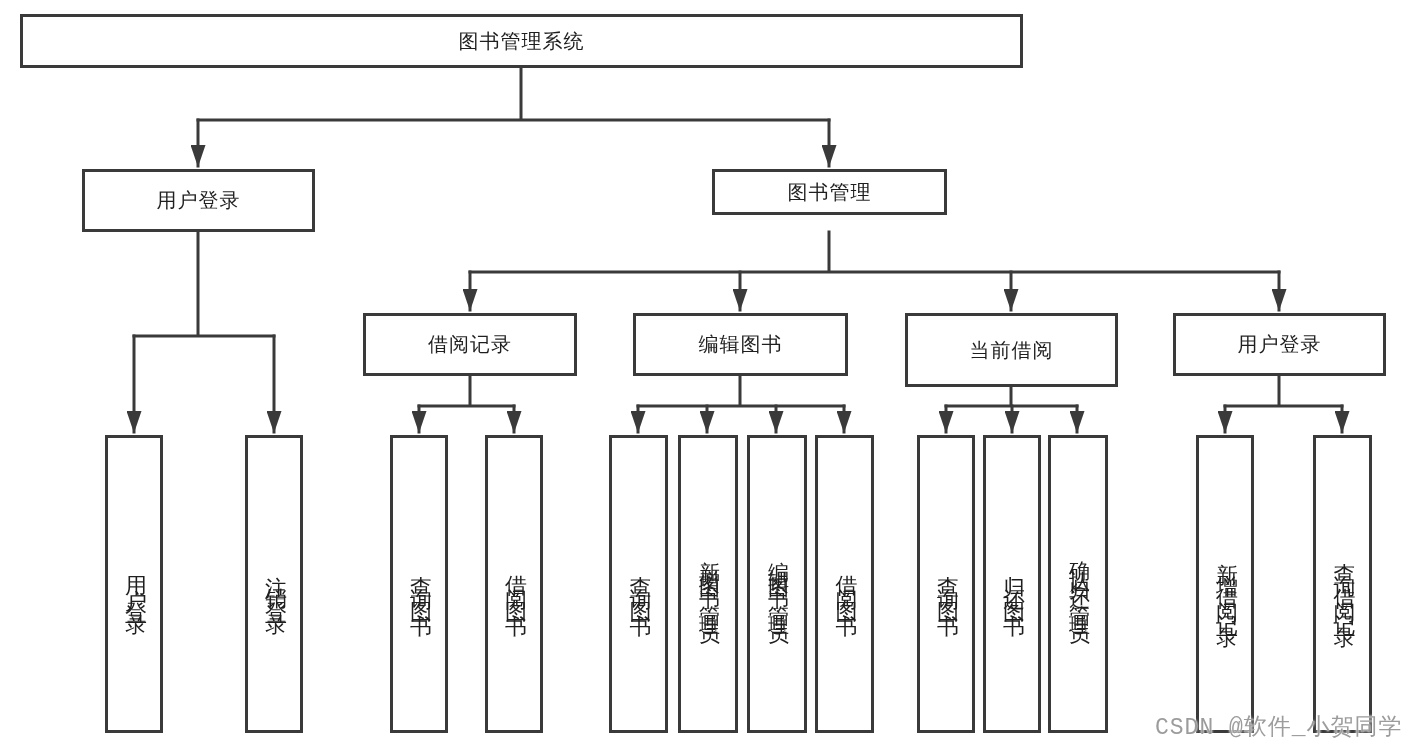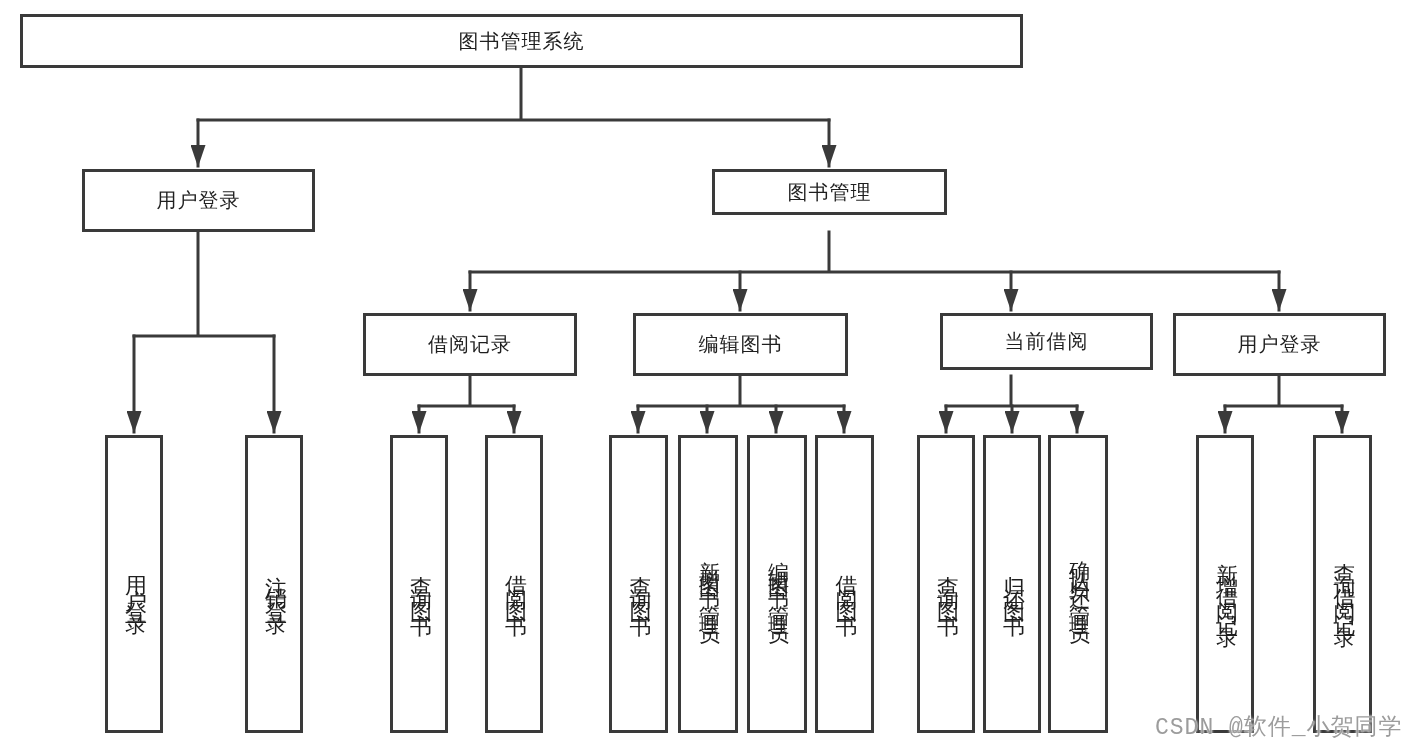--- a/index.html
+++ b/index.html
@@ -111,21 +111,21 @@
   <div class="box hbox" style="left:712px;top:169px;width:235px;height:46px">
     <span>图书管理</span>
   </div>
 
   <div class="box hbox" style="left:363px;top:313px;width:214px;height:63px">
     <span>借阅记录</span>
   </div>
   <div class="box hbox" style="left:633px;top:313px;width:215px;height:63px">
     <span>编辑图书</span>
   </div>
-  <div class="box hbox" style="left:940px;top:313px;width:213px;height:57px">
+  <div class="box hbox" style="left:905px;top:313px;width:213px;height:74px">
     <span>当前借阅</span>
   </div>
   <div class="box hbox" style="left:1173px;top:313px;width:213px;height:63px">
     <span>用户登录</span>
   </div>
 
   <div class="box vbox" style="left:105px;top:435px;width:58px;height:298px">
     <span>用户登录</span>
   </div>
   <div class="box vbox" style="left:245px;top:435px;width:58px;height:298px">

